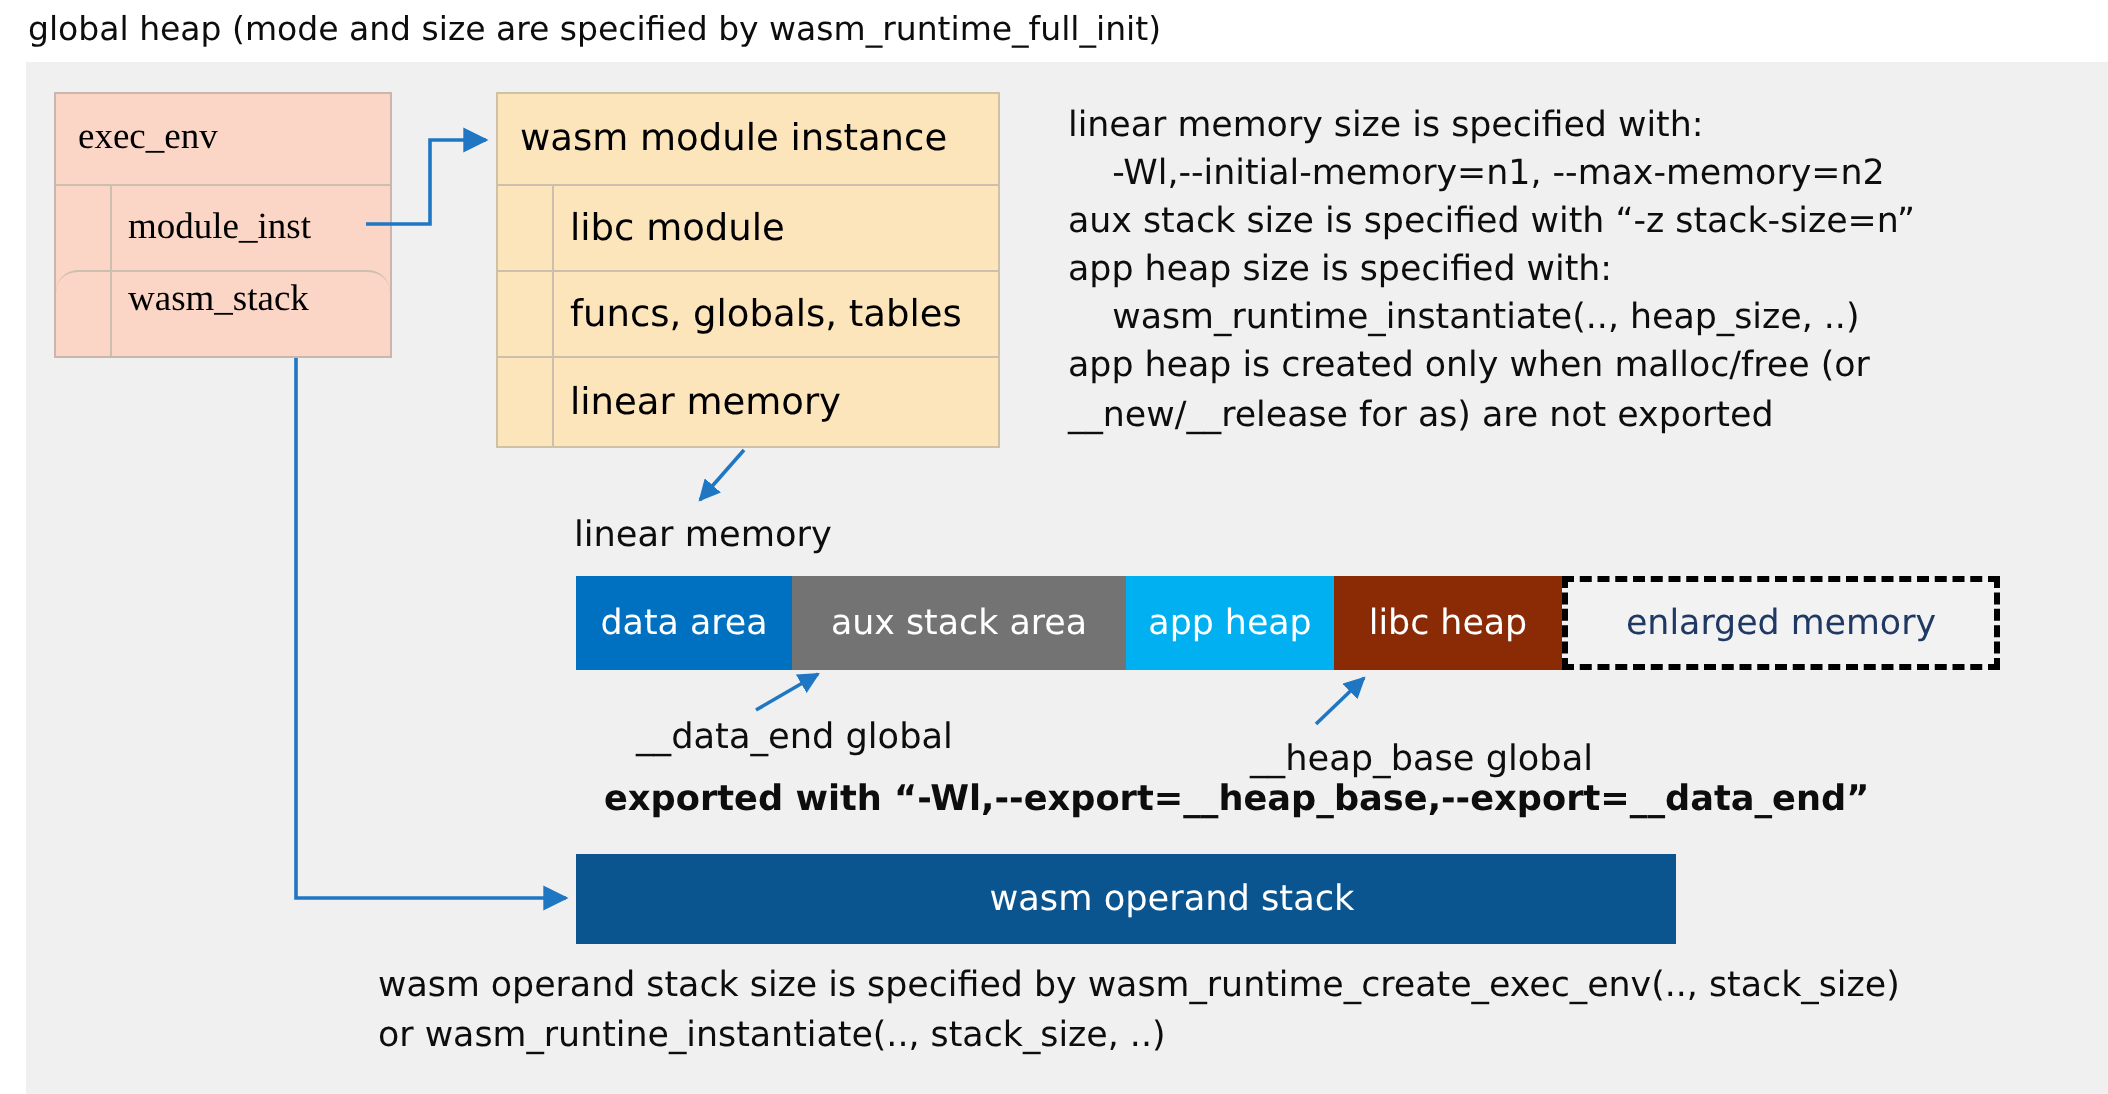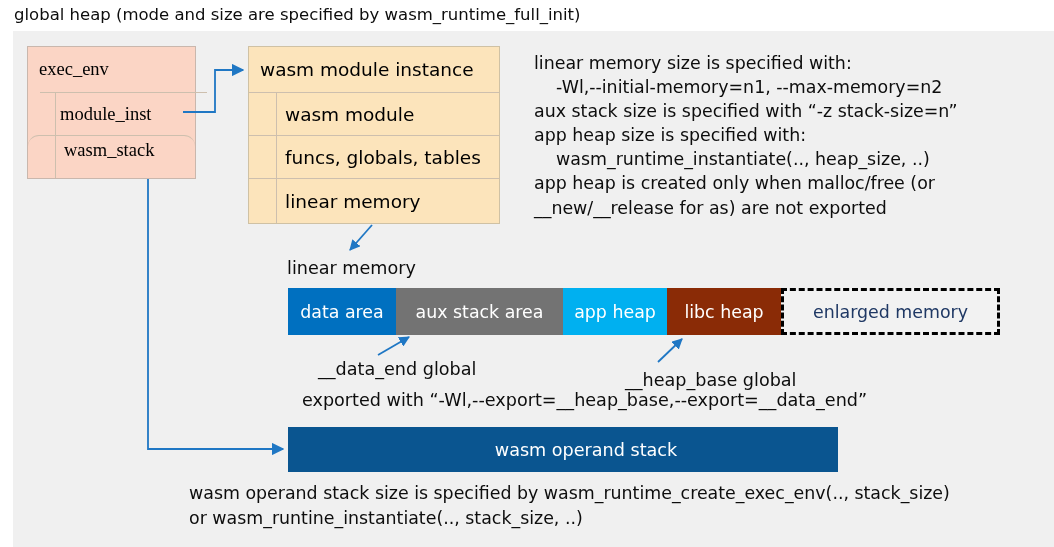--- a/index.html
+++ b/index.html
@@ -91,35 +91,35 @@
 <div id="stage">
 
   <div class="title">global heap (mode and size are specified by wasm_runtime_full_init)</div>
 
   <div class="canvas"></div>
 
   <div class="abs structbox pink pinkb" style="left:27px;top:46px;width:169px;height:133px;">
     <div class="row" style="position:absolute;left:0;top:0;width:167px;height:45px;padding-left:11px;">
       <span class="lbl">exec_env</span>
     </div>
-    <div class="row sep-t" style="position:absolute;left:12px;top:45px;width:167px;height:43px;padding-left:20px;">
+    <div class="row sep-t" style="position:absolute;left:0;top:45px;width:167px;height:43px;padding-left:36px;">
       <span class="lbl">module_inst</span>
     </div>
     <div class="row sep-t" style="position:absolute;left:0;top:88px;width:167px;height:30px;padding-left:36px;border-radius:11px;">
       <span class="lbl">wasm_stack</span>
     </div>
     <div class="abs sep-l" style="left:27px;top:45px;width:0;height:86px;"></div>
   </div>
 
   <div class="abs structbox cream creamb" style="left:248px;top:46px;width:252px;height:178px;">
     <div class="row" style="position:absolute;left:0;top:0;width:250px;height:45px;padding-left:11px;">
       <span class="lbl">wasm module instance</span>
     </div>
     <div class="row sep-t" style="position:absolute;left:0;top:45px;width:250px;height:43px;padding-left:36px;">
-      <span class="lbl">wasm module</span>
+      <span class="lbl">libc module</span>
     </div>
     <div class="row sep-t" style="position:absolute;left:0;top:88px;width:250px;height:43px;padding-left:36px;">
       <span class="lbl">funcs, globals, tables</span>
     </div>
     <div class="row sep-t" style="position:absolute;left:0;top:131px;width:250px;height:45px;padding-left:36px;">
       <span class="lbl">linear memory</span>
     </div>
     <div class="abs sep-l" style="left:27px;top:45px;width:0;height:131px;"></div>
   </div>
 
@@ -146,21 +146,21 @@
     <div class="seg" style="width:114px;background:#8a2b06;color:#ffffff;">
       <span>libc heap</span>
     </div>
     <div class="seg enlarged" style="width:219px;">
       <span>enlarged memory</span>
     </div>
   </div>
 
   <div class="cap" style="left:318px;top:359px;">__data_end global</div>
   <div class="cap" style="left:597px;top:370px;margin-left:28px;">__heap_base global</div>
-  <div class="cap" style="left:302px;top:390px;">exported with “-Wl,--export=__heap_base,--export=__data_end”</div>
+  <div class="cap" style="left:302px;top:390px;font-weight:bold;">exported with “-Wl,--export=__heap_base,--export=__data_end”</div>
 
   <div class="opstack">
     <span>wasm operand stack</span>
   </div>
 
   <div class="foot">wasm operand stack size is specified by wasm_runtime_create_exec_env(.., stack_size)
 or wasm_runtine_instantiate(.., stack_size, ..)</div>
 
   <svg class="arrows" viewBox="0 0 1054 547" width="1054" height="547">
     <defs>

